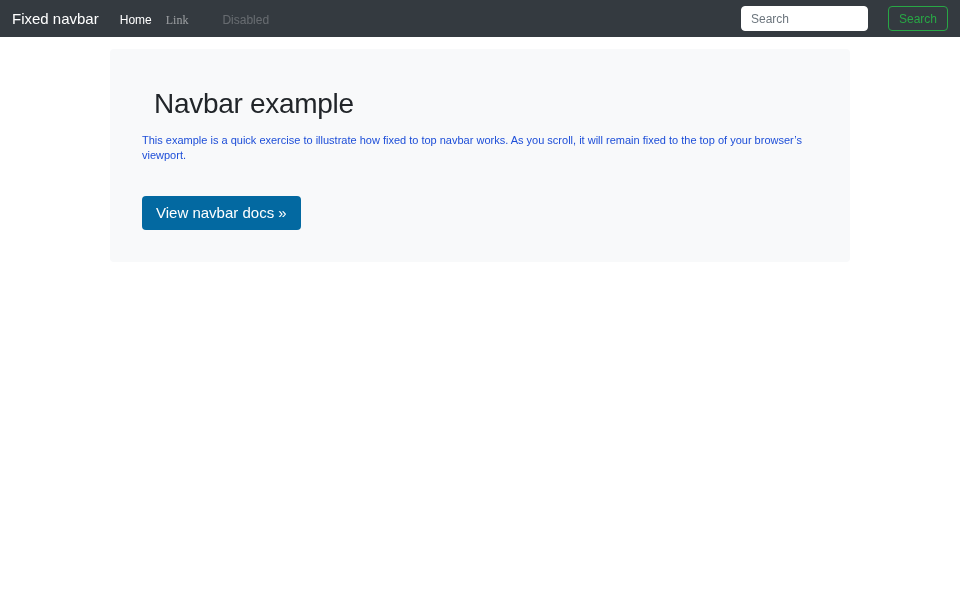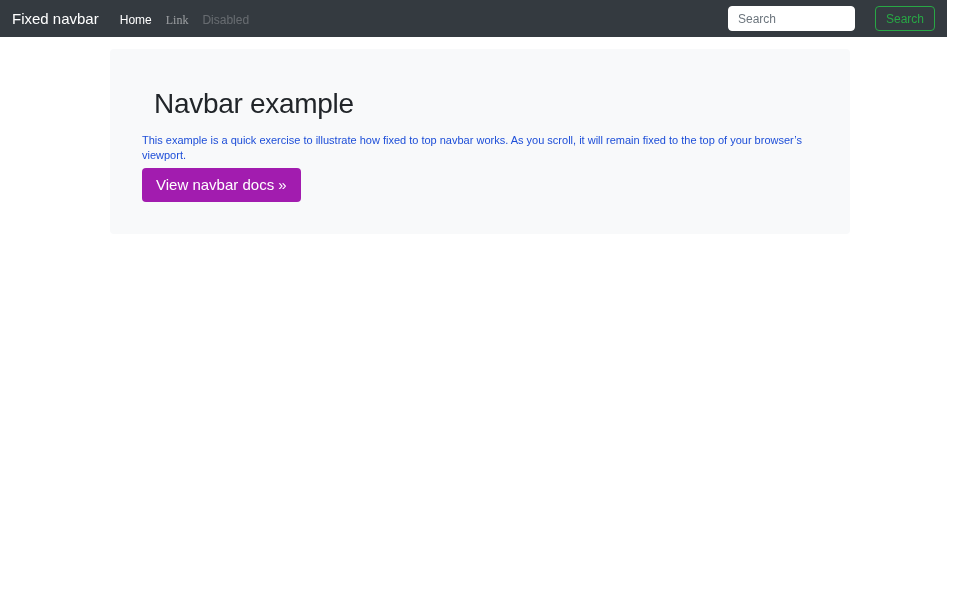--- a/index.html
+++ b/index.html
@@ -8,21 +8,21 @@
     padding: 0;
     width: 960px;
     height: 600px;
     background: #ffffff;
     font-family: "Liberation Sans", sans-serif;
     overflow: hidden;
   }
   
   .navbar {
     position: fixed;
-    top: 0; left: 0; right: 13px;
+    top: 0; left: 0; right: 0;
     height: 37px;
     background: #343a40;
     display: flex;
     align-items: center;
     padding: 0 12px;
     z-index: 10;
   }
   .navbar-brand {
     color: #ffffff;
     font-size: 15px;
@@ -41,21 +41,21 @@
   }
   .nav-link {
     font-size: 12px;
     padding: 0 7px;
     text-decoration: none;
     cursor: pointer;
     white-space: nowrap;
   }
   .nav-link.active   { color: #ffffff; }
   .nav-link.normal   { color: rgba(255,255,255,0.5); font-family: Liberation Serif, serif; }
-  .nav-link.disabled { color: rgba(255,255,255,0.25); cursor: default; }
+  .nav-link.disabled { color: rgba(255,255,255,0.25); cursor: default; margin-left: 20px; }
   .navbar-spacer { flex: 1 1 auto; }
   .search-form {
     display: flex;
     align-items: center;
     margin: 0;
     gap: 12px;
   }
   .search-input {
     width: 127px;
     height: 25px;
@@ -104,22 +104,22 @@
   }
   .jumbotron .lead {
     margin: 9px 0 0;
     font-size: 11px;
     font-weight: 400;
     line-height: 1.42;
     color: #1d4ed8;
   }
   .docs-btn {
     display: inline-block;
-    margin-top: 4px;
-    background: #a21caf;
+    margin-top: 32px;
+    background: #0369a1;
     color: #ffffff;
     font-size: 15px;
     font-family: "Liberation Sans", sans-serif;
     line-height: 1;
     padding: 9px 14px 10px;
     border: none;
     border-radius: 4px;
     text-decoration: none;
     cursor: pointer;
   }

